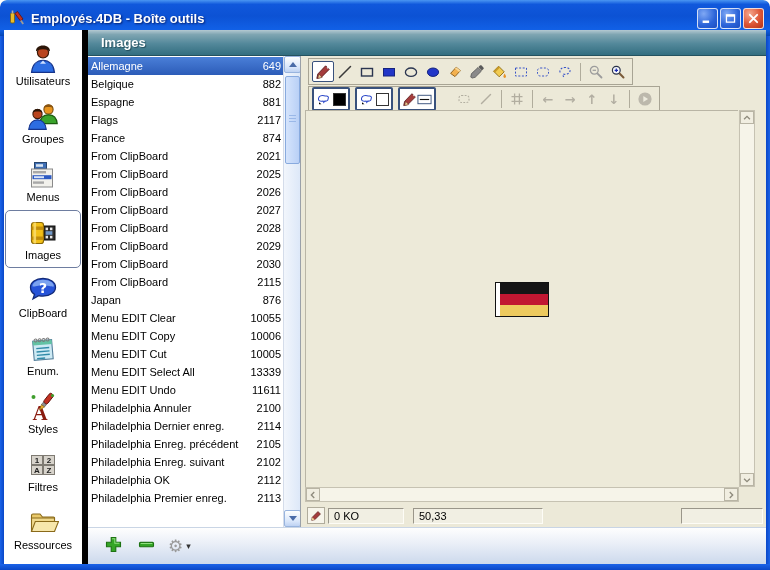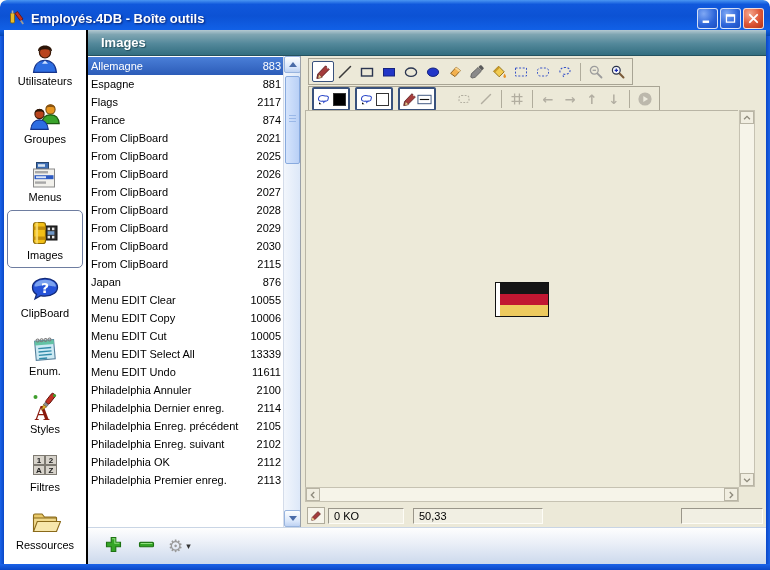--- a/index.html
+++ b/index.html
@@ -18,21 +18,21 @@
   .title-text{color:#fff;font-weight:bold;font-size:13px;flex:1;text-shadow:1px 1px 2px rgba(0,20,90,.85);
     white-space:nowrap;overflow:hidden;}
   .win-btns{display:flex;gap:2px;}
   .wbtn{width:21px;height:21px;border-radius:3px;border:1px solid rgba(255,255,255,.8);box-sizing:border-box;
     display:flex;align-items:center;justify-content:center;}
   .wbtn svg{width:17px;height:17px}
   .wbtn.min,.wbtn.max{background:radial-gradient(circle at 30% 25%,#7fa8f4,#2a63d8 60%,#1c4ec0);}
   .wbtn.close{background:radial-gradient(circle at 30% 25%,#f4a88e,#dd5536 55%,#b23218);}
   
   .sidebar{position:absolute;left:4px;top:30px;width:84px;height:534px;background:#fff;
-    border-right:2px solid #000000;box-sizing:border-box;padding-top:6px;}
+    border-right:6px solid #000000;box-sizing:border-box;padding-top:6px;}
   .side-item{width:76px;margin:0 auto;height:58px;display:flex;flex-direction:column;align-items:center;
     justify-content:center;border:1px solid transparent;border-radius:5px;box-sizing:border-box;}
   .side-item.selected{border-color:#6e7da0;}
   .side-icon{width:32px;height:32px;flex:none;}
   .side-icon svg{width:32px;height:32px;}
   .side-label{font-size:11px;color:#000;margin-top:0;}
   
   .header{position:absolute;left:88px;top:30px;width:678px;height:26px;box-sizing:border-box;
     background:linear-gradient(180deg,#b4c9d2 0%,#7fa5b2 18%,#53889a 55%,#336e80 100%);
     border-bottom:1px solid #24525f;display:flex;align-items:center;padding-left:13px;}
@@ -265,21 +265,25 @@
     </div>
 
   <div class="header">
     <span>Images</span>
   </div>
 
   <div class="listpane">
     <div class="rows" id="listrows">
         <div class="listrow selected">
           <span class="nm">Allemagne</span>
-          <span class="id">883</span>
+          <span class="id">649</span>
+        </div>
+        <div class="listrow">
+          <span class="nm">Belgique</span>
+          <span class="id">882</span>
         </div>
         <div class="listrow">
           <span class="nm">Espagne</span>
           <span class="id">881</span>
         </div>
         <div class="listrow">
           <span class="nm">Flags</span>
           <span class="id">2117</span>
         </div>
         <div class="listrow">

